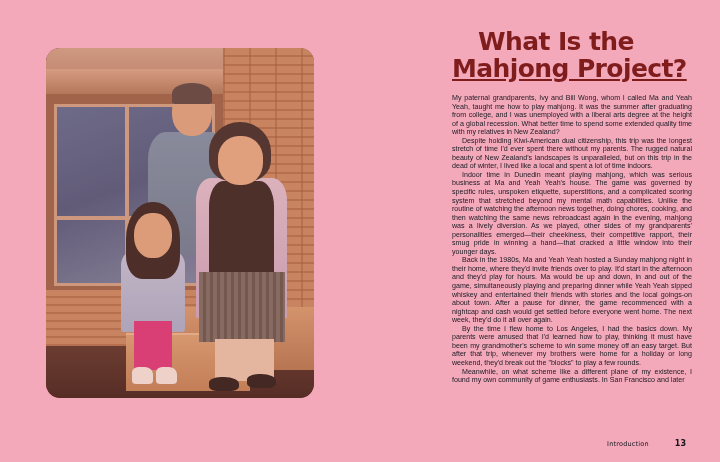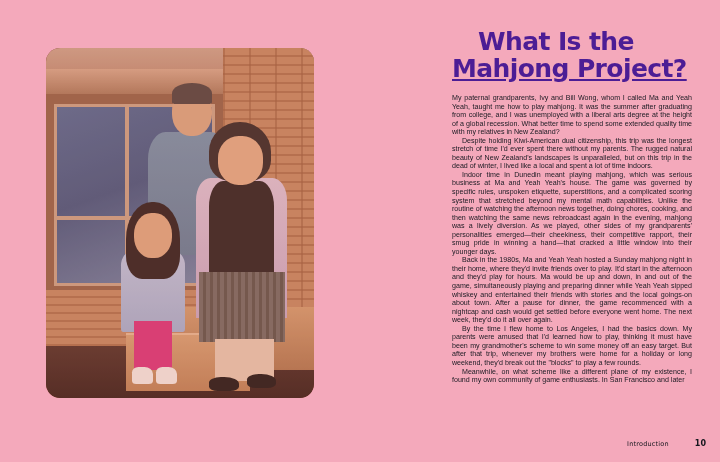--- a/index.html
+++ b/index.html
@@ -336,21 +336,21 @@
     box-sizing: border-box;
     padding: 28px 28px 0 92px;
   }
 
   .chapter-title {
     font-family: "DejaVu Sans", sans-serif;
     font-weight: 700;
     font-size: 25px;
     line-height: 1.08;
     letter-spacing: -0.6px;
-    color: #4c1d95;
+    color: #7f1d1d;
     margin: 0 0 12px 0;
     text-align: left;
   }
   .chapter-title .line1 {
     display: block;
     padding-left: 26px;
   }
   .chapter-title .line2 {
     display: block;
     text-decoration: underline;
@@ -368,21 +368,21 @@
     margin: 0;
     text-indent: 10px;
   }
   .body-copy p.first {
     text-indent: 0;
   }
 
   .folio {
     position: absolute;
     left: 92px;
-    right: 14px;
+    right: 34px;
     bottom: 14px;
     display: flex;
     justify-content: flex-end;
     align-items: baseline;
     font-family: "DejaVu Sans", sans-serif;
     font-size: 6.5px;
     color: #15161d;
   }
   .folio-label {
     letter-spacing: 0.2px;
@@ -446,17 +446,17 @@
       <p class="first">My paternal grandparents, Ivy and Bill Wong, whom I called Ma and Yeah Yeah, taught me how to play mahjong. It was the summer after graduating from college, and I was unemployed with a liberal arts degree at the height of a global recession. What better time to spend some extended quality time with my relatives in New Zealand?</p>
       <p>Despite holding Kiwi-American dual citizenship, this trip was the longest stretch of time I'd ever spent there without my parents. The rugged natural beauty of New Zealand's landscapes is unparalleled, but on this trip in the dead of winter, I lived like a local and spent a lot of time indoors.</p>
       <p>Indoor time in Dunedin meant playing mahjong, which was serious business at Ma and Yeah Yeah's house. The game was governed by specific rules, unspoken etiquette, superstitions, and a complicated scoring system that stretched beyond my mental math capabilities. Unlike the routine of watching the afternoon news together, doing chores, cooking, and then watching the same news rebroadcast again in the evening, mahjong was a lively diversion. As we played, other sides of my grandparents' personalities emerged—their cheekiness, their competitive rapport, their smug pride in winning a hand—that cracked a little window into their younger days.</p>
       <p>Back in the 1980s, Ma and Yeah Yeah hosted a Sunday mahjong night in their home, where they'd invite friends over to play. It'd start in the afternoon and they'd play for hours. Ma would be up and down, in and out of the game, simultaneously playing and preparing dinner while Yeah Yeah sipped whiskey and entertained their friends with stories and the local goings-on about town. After a pause for dinner, the game recommenced with a nightcap and cash would get settled before everyone went home. The next week, they'd do it all over again.</p>
       <p>By the time I flew home to Los Angeles, I had the basics down. My parents were amused that I'd learned how to play, thinking it must have been my grandmother's scheme to win some money off an easy target. But after that trip, whenever my brothers were home for a holiday or long weekend, they'd break out the "blocks" to play a few rounds.</p>
       <p>Meanwhile, on what scheme like a different plane of my existence, I found my own community of game enthusiasts. In San Francisco and later</p>
     </div>
 
     <div class="folio">
       <span class="folio-label">Introduction</span>
-      <span class="folio-page">10</span>
+      <span class="folio-page">13</span>
     </div>
   </div>
 
 </div>
 
 </body></html>

